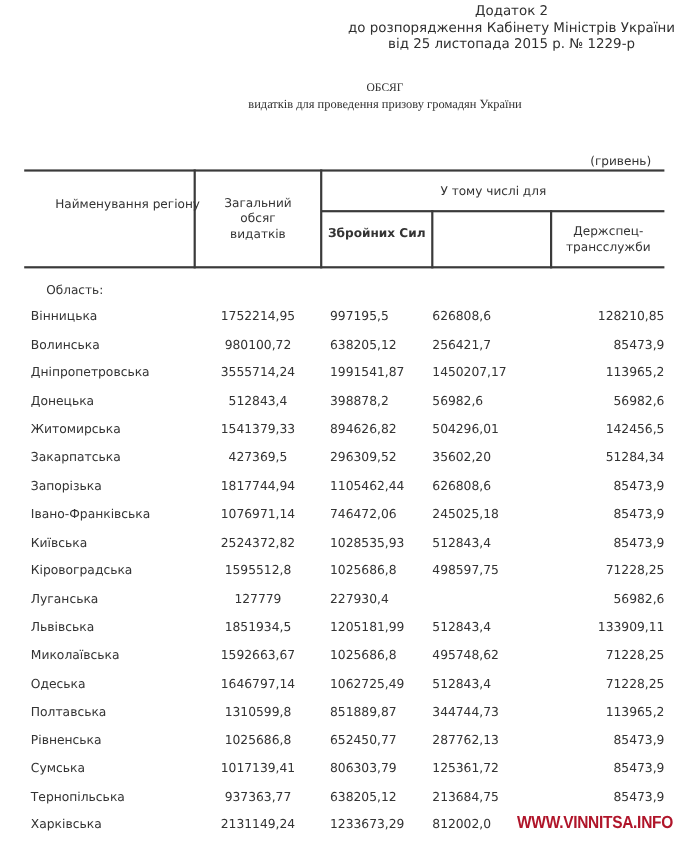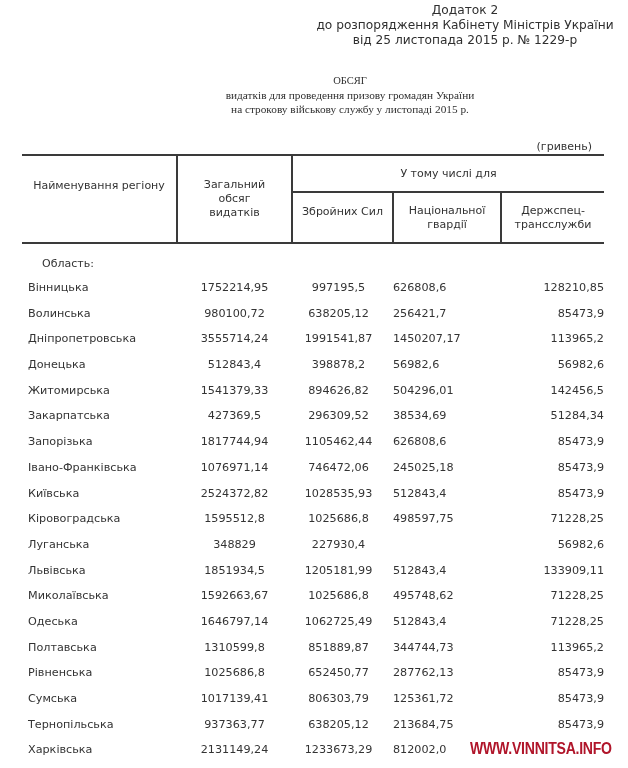--- a/index.html
+++ b/index.html
@@ -25,60 +25,58 @@
     .hcell {
       position: absolute; display: flex; align-items: center; justify-content: center;
       text-align: center; font-size: 11px; line-height: 14px; color: #333;
     }
     .section-label { position: absolute; left: 42px; top: 257px; font-size: 11px; color: #333; }
     .rows { position: absolute; left: 0; top: 277px; width: 628px; }
     .row { position: relative; height: 25.7px; font-size: 11.2px; color: #333; }
     .row span { position: absolute; top: 4px; white-space: nowrap; }
     .c0 { left: 28px; }
     .c1 { left: 177px; width: 115px; text-align: center; }
-    .c2 { left: 288px; width: 101px; text-align: center; }
+    .c2 { left: 300px; width: 101px; }
     .c3 { left: 393px; width: 108px; text-align: left; }
     .c4 { left: 501px; width: 103px; text-align: right; }
     .watermark {
       position: absolute; left: 470px; top: 740px; font-family: "Liberation Sans", sans-serif;
       font-weight: bold; font-size: 16px; color: #b0152a; letter-spacing: -0.3px;
       transform: scaleX(0.88); transform-origin: left center;
     }
   </style>
 </head>
 <body>
 
 <div class="appendix">
   <div>Додаток 2</div>
   <div>до розпорядження Кабінету Міністрів України</div>
   <div>від 25 листопада 2015 р. № 1229-р</div>
 </div>
 
 <div class="heading">
   <div class="t1">ОБСЯГ</div>
   <div>видатків для проведення призову громадян України</div>
-  <div>на строкову військову службу  у листопаді 2015 р.</div>
 </div>
 
 <div class="units">(гривень)</div>
 
 <div class="hdr">
   <div class="hline" style="left:0;top:0;width:582px;"></div>
   <div class="hline" style="left:270px;top:37px;width:312px;"></div>
   <div class="hline" style="left:0;top:88px;width:582px;"></div>
   <div class="vline" style="left:154px;top:0;height:90px;"></div>
   <div class="vline" style="left:269px;top:0;height:90px;"></div>
   <div class="vline" style="left:370px;top:37px;height:53px;"></div>
   <div class="vline" style="left:478px;top:37px;height:53px;"></div>
 
-  <div class="hcell" style="left:0;top:2px;width:154px;height:60px;">Найменування регіону</div>
+  <div class="hcell" style="left:17px;top:2px;width:154px;height:60px;">Найменування регіону</div>
   <div class="hcell" style="left:156px;top:2px;width:113px;height:86px;padding:0 14px;box-sizing:border-box;">Загальний обсяг видатків</div>
   <div class="hcell" style="left:271px;top:2px;width:311px;height:35px;">У тому числі для</div>
-  <div class="hcell" style="left:271px;top:39px;width:99px;height:37px;">Збройних Сил</div>
-  <div class="hcell" style="left:372px;top:39px;width:106px;height:49px;padding:0 14px;box-sizing:border-box;">Національної гвардії</div>
+  <div class="hcell" style="left:271px;top:39px;width:99px;height:37px;font-weight:bold;">Збройних Сил</div>
   <div class="hcell" style="left:480px;top:39px;width:102px;height:49px;padding:0 18px;box-sizing:border-box;">Держспец-трансслужби</div>
 </div>
 
 <div class="section-label">Область:</div>
 
 <div class="rows" id="rows">
     <div class="row">
       <span class="c0">Вінницька</span>
       <span class="c1">1752214,95</span>
       <span class="c2">997195,5</span>
@@ -110,21 +108,21 @@
       <span class="c0">Житомирська</span>
       <span class="c1">1541379,33</span>
       <span class="c2">894626,82</span>
       <span class="c3">504296,01</span>
       <span class="c4">142456,5</span>
     </div>
     <div class="row">
       <span class="c0">Закарпатська</span>
       <span class="c1">427369,5</span>
       <span class="c2">296309,52</span>
-      <span class="c3">38534,69</span>
+      <span class="c3">35602,20</span>
       <span class="c4">51284,34</span>
     </div>
     <div class="row">
       <span class="c0">Запорізька</span>
       <span class="c1">1817744,94</span>
       <span class="c2">1105462,44</span>
       <span class="c3">626808,6</span>
       <span class="c4">85473,9</span>
     </div>
     <div class="row">
@@ -143,21 +141,21 @@
     </div>
     <div class="row">
       <span class="c0">Кіровоградська</span>
       <span class="c1">1595512,8</span>
       <span class="c2">1025686,8</span>
       <span class="c3">498597,75</span>
       <span class="c4">71228,25</span>
     </div>
     <div class="row">
       <span class="c0">Луганська</span>
-      <span class="c1">348829</span>
+      <span class="c1">127779</span>
       <span class="c2">227930,4</span>
       <span class="c3"></span>
       <span class="c4">56982,6</span>
     </div>
     <div class="row">
       <span class="c0">Львівська</span>
       <span class="c1">1851934,5</span>
       <span class="c2">1205181,99</span>
       <span class="c3">512843,4</span>
       <span class="c4">133909,11</span>

